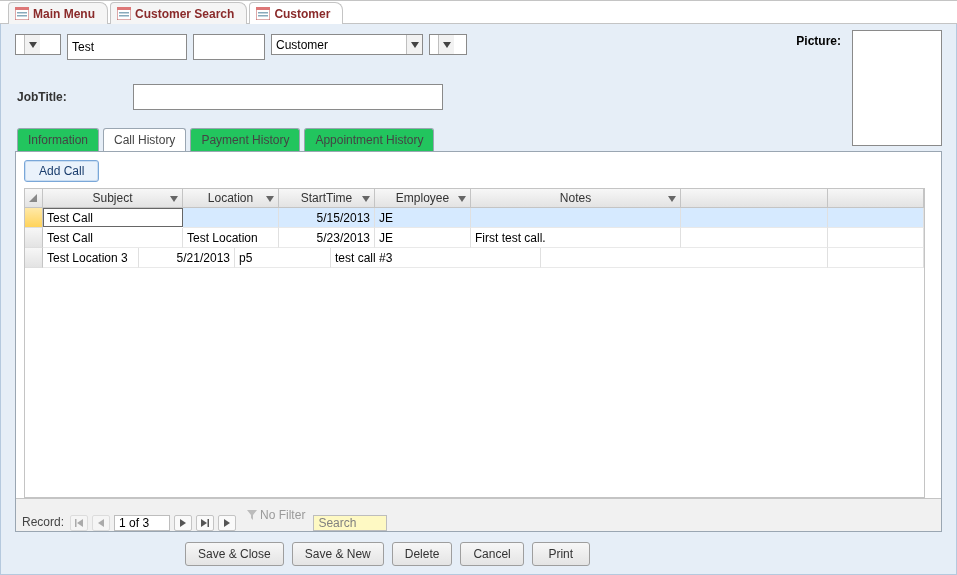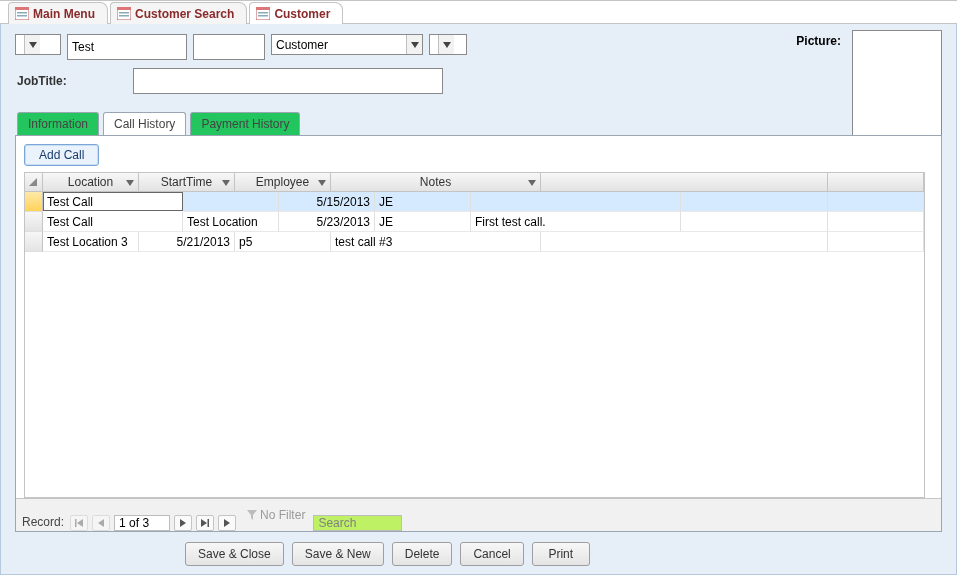--- a/index.html
+++ b/index.html
@@ -14,21 +14,21 @@
   .form-area { background:#e6eef7; border:1px solid #b5c9de; border-top:none; height: calc(100% - 23px); padding:10px 14px 8px 14px; display:flex; flex-direction:column; }
   .header-row { display:flex; align-items:flex-start; gap:6px; }
   .combo { display:flex; align-items:center; border:1px solid #8a8a8a; background:#fff; height:21px; }
   .combo .combo-text { padding:0 4px; min-width:0; height:100%; display:flex; align-items:center;}
   .combo .combo-btn { width:16px; height:100%; background:#f2f2f2; border-left:1px solid #bfbfbf; display:flex; align-items:center; justify-content:center;}
   .combo .combo-btn svg { width:8px; height:6px; }
   .textbox { border:1px solid #8a8a8a; background:#fff; height:26px; padding:0 4px; display:flex; align-items:center;}
   .label { color:#333; }
   .picture-label { font-weight:700; position:absolute; right:115px; top:10px;}
   .picture-box { position:absolute; right:14px; top:6px; width:90px; height:116px; background:#fff; border:1px solid #8a8a8a;}
-  .row2 { display:flex; align-items:center; gap:8px; margin-top:8px;}
+  .row2 { display:flex; align-items:center; gap:8px; margin-top:24px;}
   
   .subtabs { margin-top:18px; display:flex; gap:4px; padding-left:2px;}
   .subtab { padding:4px 10px; border:1px solid #9aa6b2; border-bottom:none; border-radius:3px 3px 0 0; background:#22c55e; color:#444;}
   .subtab.active { background:#fff; position:relative; z-index:2;}
   .subform-wrap { border:1px solid #9aa6b2; background:#fff; flex:1; display:flex; flex-direction:column; position:relative; margin-bottom:6px;}
   .subform-inner { padding:8px 16px 0 8px; flex:1; display:flex; flex-direction:column; min-height:0;}
   .add-btn { display:inline-block; padding:3px 14px; background:#eaf2fb; border:1px solid #7aa7d8; border-radius:3px; color:#1a3d6d; font-weight:500; margin-bottom:6px; box-shadow: inset 0 0 0 1px #c9ddf2; }
   
   .datasheet { flex:1; border:1px solid #c4c4c4; overflow:hidden; display:flex; flex-direction:column;}
   .ds-head { display:flex; background:linear-gradient(#f7f7f7,#e3e3e3); border-bottom:1px solid #c4c4c4; }
@@ -43,21 +43,21 @@
   .ds-row.selected .cell.edit { background:#fff; border:1px solid #666; padding:0 3px; height:19px;}
   .ds-row.selected .sel { background:linear-gradient(#ffe9a8,#ffd35a);}
   
   .recnav { height:22px; background:#f1f1f1; border-top:1px solid #c4c4c4; display:flex; gap:4px; padding:16px 6px;}
   .recnav .lbl { color:#444; margin-right:2px;}
   .nav-btn { width:18px; height:16px; background:#fafafa; border:1px solid #c4c4c4; border-radius:2px; display:flex; align-items:center; justify-content:center;}
   .nav-btn.disabled { opacity:0.45; }
   .nav-btn svg { width:8px; height:8px; fill:#555; }
   .rec-input { width:56px; height:16px; border:1px solid #bdbdbd; background:#fff; padding:0 4px; display:flex; align-items:center;}
   .filter { color:#9a9a9a; display:flex; align-items:center; gap:2px; margin-left:6px; margin-right:4px;}
-  .search-box { height:16px; border:1px solid #bdbdbd; background:#bef264; color:#808080; padding:0 4px; width:89px; display:flex; align-items:center;}
+  .search-box { height:16px; border:1px solid #bdbdbd; background:#fef9c3; color:#808080; padding:0 4px; width:74px; display:flex; align-items:center;}
   
   .btnbar { display:flex; gap:8px; justify-content:flex-start; padding-left:170px; padding-top:4px;}
   .btn { padding:4px 12px; background:linear-gradient(#f7f7f7,#e4e4e4); border:1px solid #9e9e9e; border-radius:3px; color:#333;}
 </style>
 </head>
 <body>
 
 <div class="app">
 
   <div class="tabbar">
@@ -138,32 +138,39 @@
       <span class="label" style="font-weight:700; width:110px; padding-left:2px;">JobTitle:</span>
       <div class="textbox" style="width:310px">
           <span></span>
         </div>
     </div>
 
     <div class="subtabs">
       <div class="subtab">Information</div>
       <div class="subtab active">Call History</div>
       <div class="subtab">Payment History</div>
+      <div class="subtab">Appointment History</div>
     </div>
 
     <div class="subform-wrap">
       <div class="subform-inner">
         <div><span class="add-btn">Add Call</span></div>
 
         <div class="datasheet">
           <div class="ds-head">
             <div class="ds-cell-h" style="width:18px">
                 <svg width="8" height="8">
                   <polygon points="0,8 8,8 8,0" fill="#888"></polygon>
                 </svg>
+              </div>
+            <div class="ds-cell-h center" style="width:140px">
+                <span>Subject</span>
+                <span class="drop"><svg width="8" height="6">
+                    <polygon points="0,0 8,0 4,6" fill="#666"></polygon>
+                  </svg></span>
               </div>
             <div class="ds-cell-h center" style="width:96px">
                 <span>Location</span>
                 <span class="drop"><svg width="8" height="6">
                     <polygon points="0,0 8,0 4,6" fill="#666"></polygon>
                   </svg></span>
               </div>
             <div class="ds-cell-h center" style="width:96px">
                 <span>StartTime</span>
                 <span class="drop"><svg width="8" height="6">

